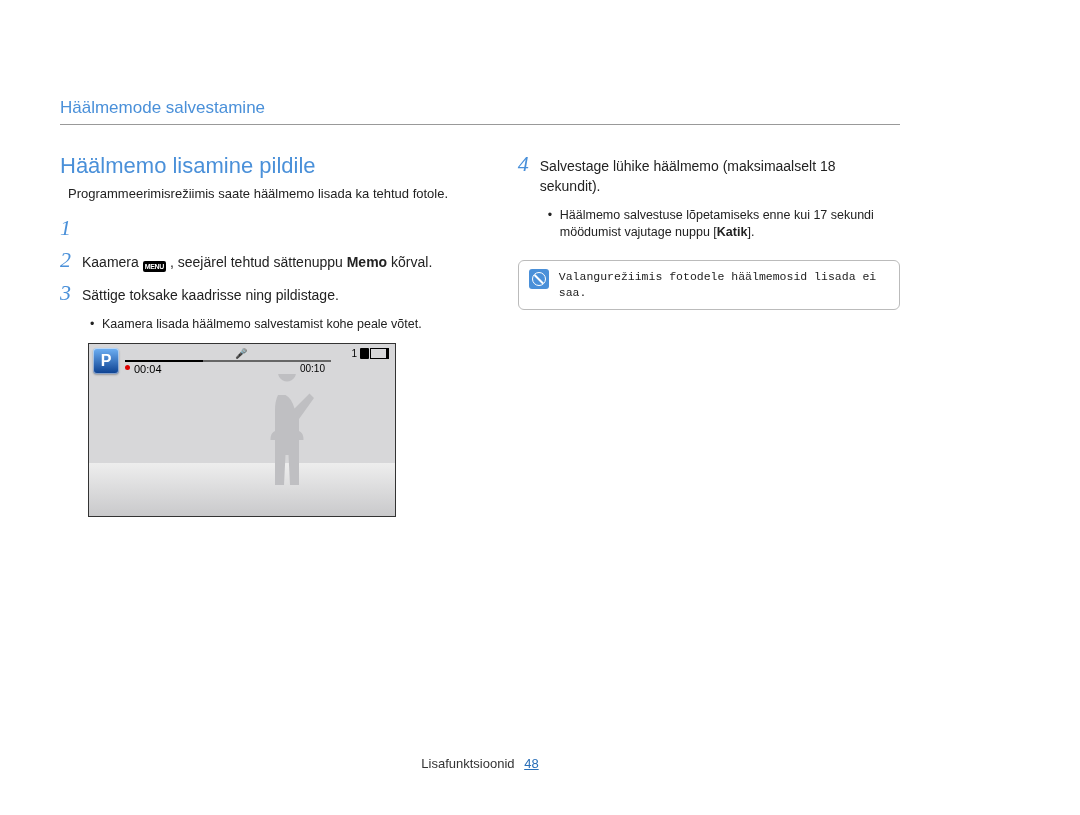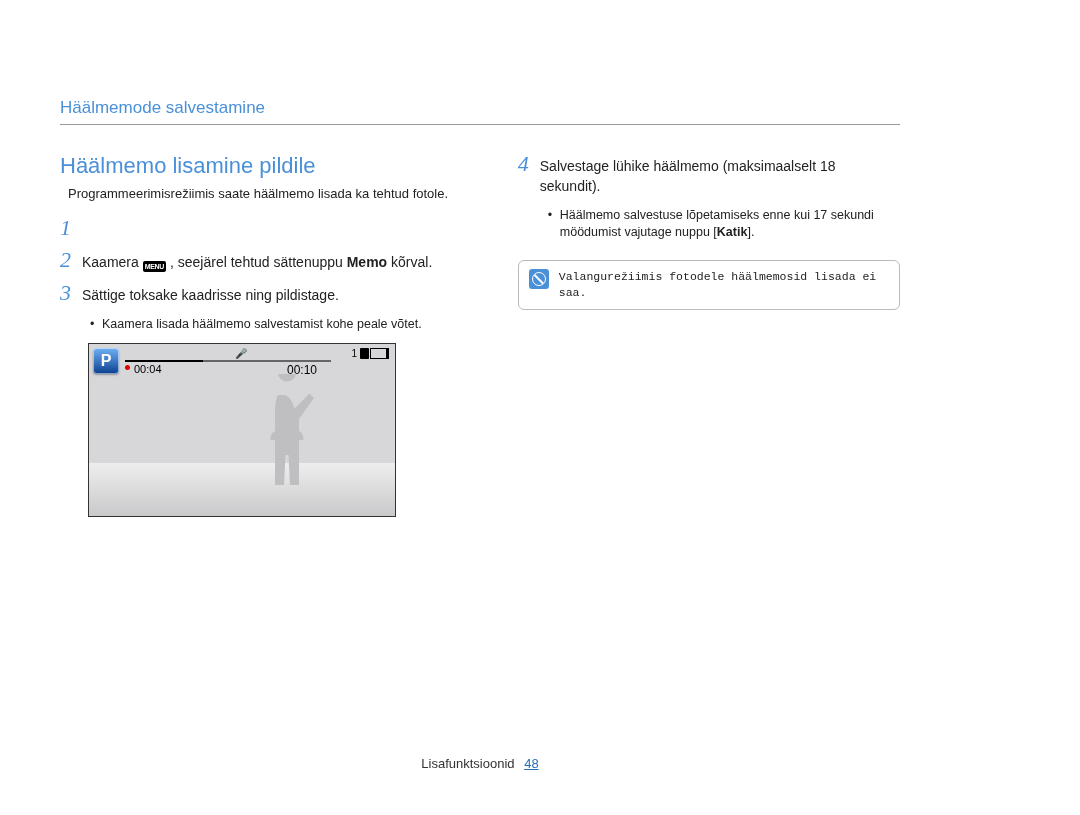--- a/index.html
+++ b/index.html
@@ -202,22 +202,22 @@
     position: absolute;
     top: 4px;
     right: 6px;
     width: 15px; height: 9px;
     border: 1px solid #000;
     border-right-width: 3px;
   }
   .ss-time-right {
     position: absolute;
     top: 19px;
-    right: 78px;
-    font-size: 12px;
+    right: 70px;
+    font-size: 10px;
     color: #000;
   }
   .silhouette {
     position: absolute;
     left: 168px;
     top: 30px;
     height: 120px;
   }
   .note-box {
     display: flex;

